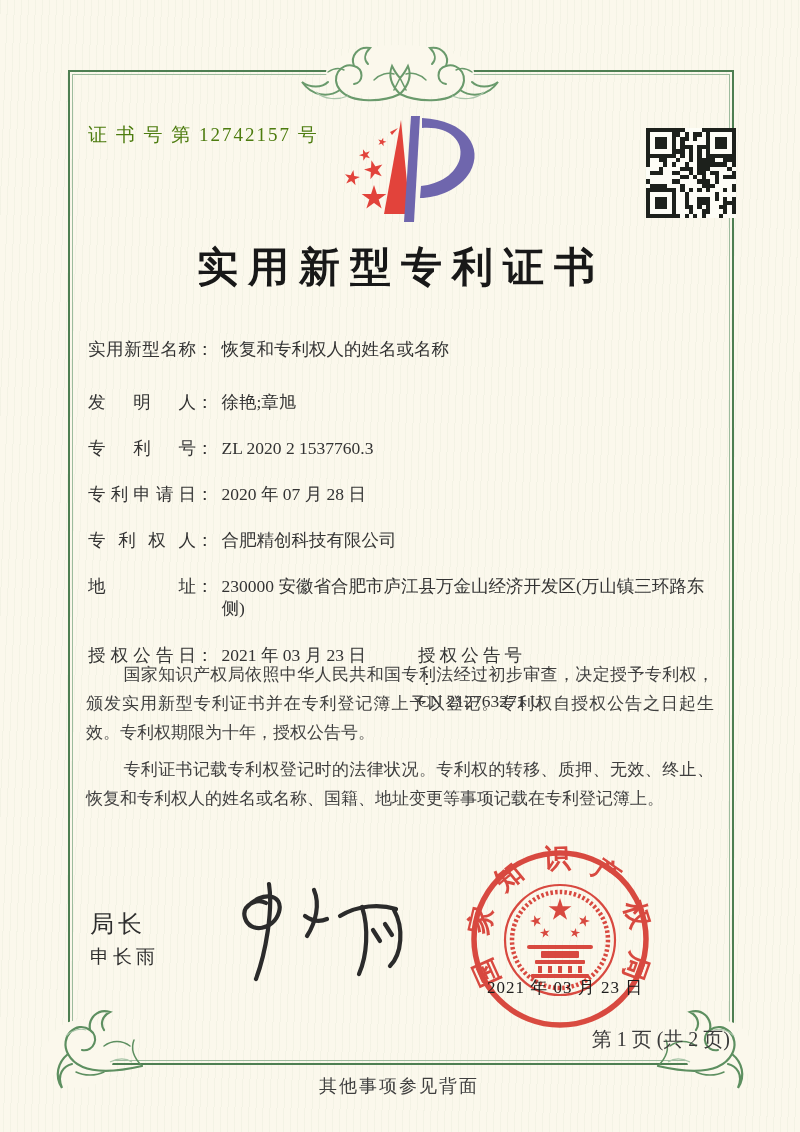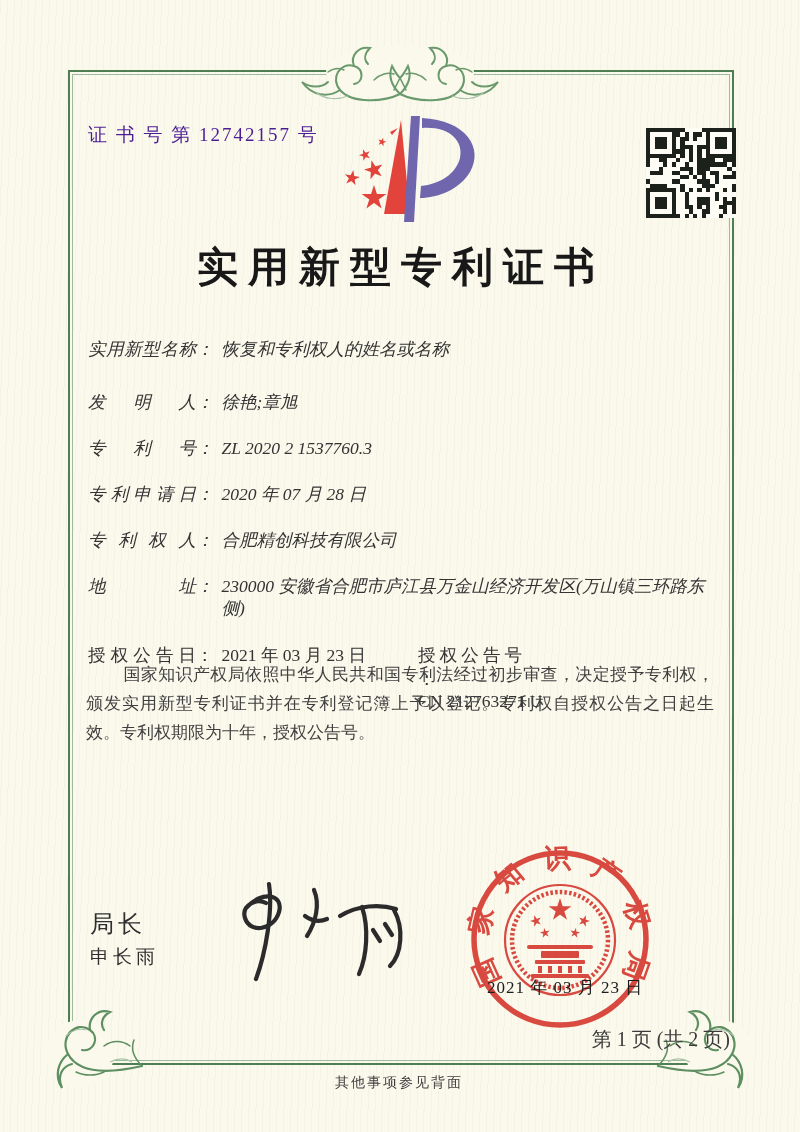--- a/index.html
+++ b/index.html
@@ -14,28 +14,28 @@
   
   .frame{position:absolute;left:68px;top:70px;width:662px;height:991px;
     border:2px solid #4e7f52;}
   .frame-inner{position:absolute;inset:2px;border:1px solid #9dbb9d;}
   
   .orn{position:absolute;}
   .orn-top{left:288px;top:38px;width:224px;height:72px;}
   .orn-bl{left:46px;top:1006px;width:104px;height:86px;}
   .orn-br{right:46px;top:1006px;width:104px;height:86px;transform:scaleX(-1);}
   
-  .cert-number{position:absolute;left:88px;top:122px;font-size:19px;letter-spacing:2px;color:#4c1d95;}
+  .cert-number{position:absolute;left:88px;top:122px;font-size:19px;letter-spacing:2px;color:#4d7c0f;}
   .logo{position:absolute;left:338px;top:110px;width:152px;height:118px;}
   .qr{position:absolute;left:646px;top:128px;width:90px;height:90px;background:#fdfdf6;}
   .title{position:absolute;left:68px;top:240px;width:662px;text-align:center;
     font-size:41px;font-weight:700;letter-spacing:10px;padding-left:4px;box-sizing:border-box;color:#181818;}
   
   .fields{position:absolute;left:88px;top:338px;width:626px;font-size:17.5px;color:#333;}
-  .frow{display:flex;line-height:22px;margin-bottom:24px;font-style:italic;}
+  .frow{display:flex;line-height:22px;margin-bottom:24px;}
   .frow.gap-lg{margin-bottom:31px;}
   .frow.gap-addr{}
   .flabel{display:inline-block;width:108px;min-width:108px;text-align:justify;text-align-last:justify;}
   .fcolon{display:inline-block;margin-right:8px;}
   .fvalue{flex:1;}
   .frow-double{display:flex;}
   .fcell-left{display:flex;width:330px;}
   .fcell-right{display:flex;flex-direction:column;}
   .fcell-right .flabel{width:104px;min-width:104px;}
   
@@ -44,21 +44,21 @@
   .paras p{margin:0 0 8px 0;text-indent:2.2em;}
   
   .signer-title{position:absolute;left:90px;top:908px;font-size:24px;letter-spacing:4px;}
   .signer-name{position:absolute;left:90px;top:944px;font-size:19px;letter-spacing:4px;}
   .signature{position:absolute;left:212px;top:876px;width:200px;height:108px;}
   
   .seal{position:absolute;left:465px;top:844px;width:190px;height:190px;}
   .seal-date{position:absolute;left:487px;top:976px;font-size:17px;color:#1c1c1c;letter-spacing:1px;}
   
   .page-info{position:absolute;left:68px;top:1026px;width:662px;text-align:right;font-size:20px;color:#3a3a3a;}
-  .back-note{position:absolute;left:68px;top:1074px;width:662px;text-align:center;font-size:14px;color:#3f3f3f;letter-spacing:2px;}
+  .back-note{position:absolute;left:68px;top:1074px;width:662px;text-align:center;font-size:18px;color:#3f3f3f;letter-spacing:2px;}
 </style>
 </head>
 <body>
 
 <div class="page">
 
   <div class="frame">
     <div class="frame-inner"></div>
   </div>
 
@@ -413,20 +413,21 @@
       <div class="fcell-right">
         <span class="flabel">授权公告号</span>
           <span class="fcolon">：</span>
         <span>CN 212763271 U</span>
       </div>
     </div>
   </div>
 
   <div class="paras">
     <p>国家知识产权局依照中华人民共和国专利法经过初步审查，决定授予专利权，颁发实用新型专利证书并在专利登记簿上予以登记。专利权自授权公告之日起生效。专利权期限为十年，授权公告号。</p>
+    <p>专利证书记载专利权登记时的法律状况。专利权的转移、质押、无效、终止、恢复和专利权人的姓名或名称、国籍、地址变更等事项记载在专利登记簿上。</p>
   </div>
 
   <div class="signer-title">局长</div>
   <div class="signer-name">申长雨</div>
 
   <svg class="signature" viewBox="0 0 200 108">
     <g fill="none" stroke="#2b2b2b" stroke-width="4.2" stroke-linecap="round">
       <path d="M34,32 C50,14 72,18 67,36 C62,54 38,58 33,42 C29,29 45,22 54,27"></path>
       <path d="M57,8 C61,34 54,76 44,103"></path>
       <path d="M102,14 C108,28 104,46 95,60"></path>

